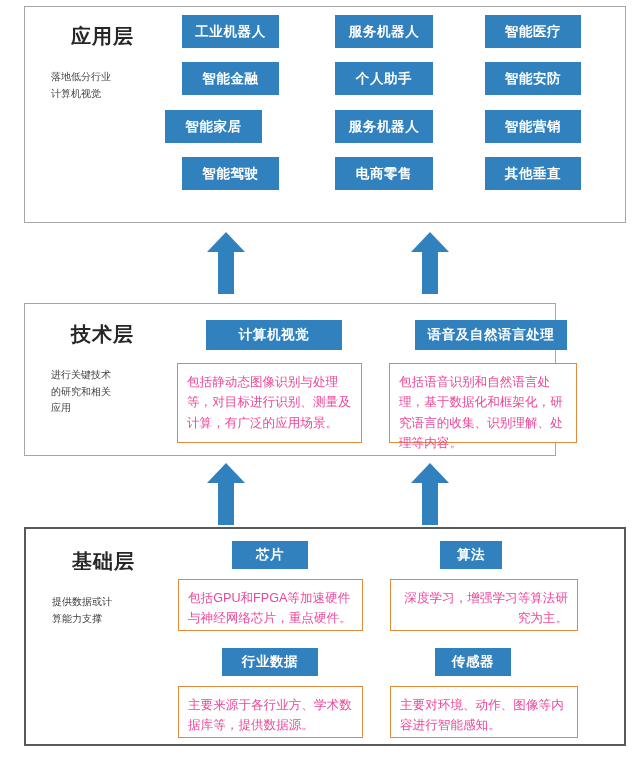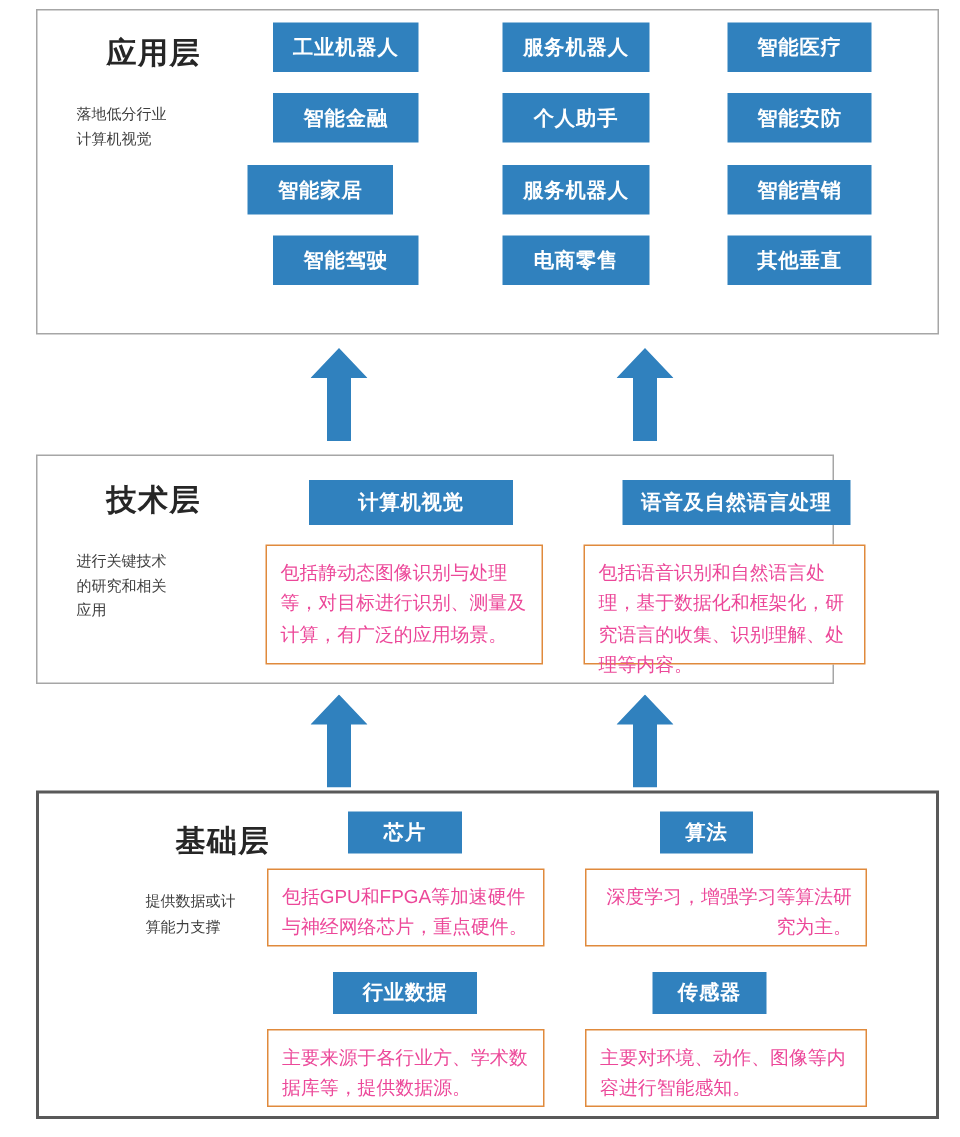--- a/index.html
+++ b/index.html
@@ -60,21 +60,21 @@
     font-size: 10px;
     color: #3f3f3f;
     line-height: 1.65;
     margin-top: 21px;
     text-align: left;
     padding-left: 26px;
     padding-right: 4px;
   }
   .cap-app   { top: 17px; }
   .cap-tech  { top: 18px; }
-  .cap-base  { top: 20px; padding-left: 45px; }
+  .cap-base  { top: 20px; }
 
   
   .chip {
     position: absolute;
     background: #3081BE;
     color: #ffffff;
     font-size: 13.5px;
     font-weight: bold;
     letter-spacing: 0.6px;
     display: flex;

